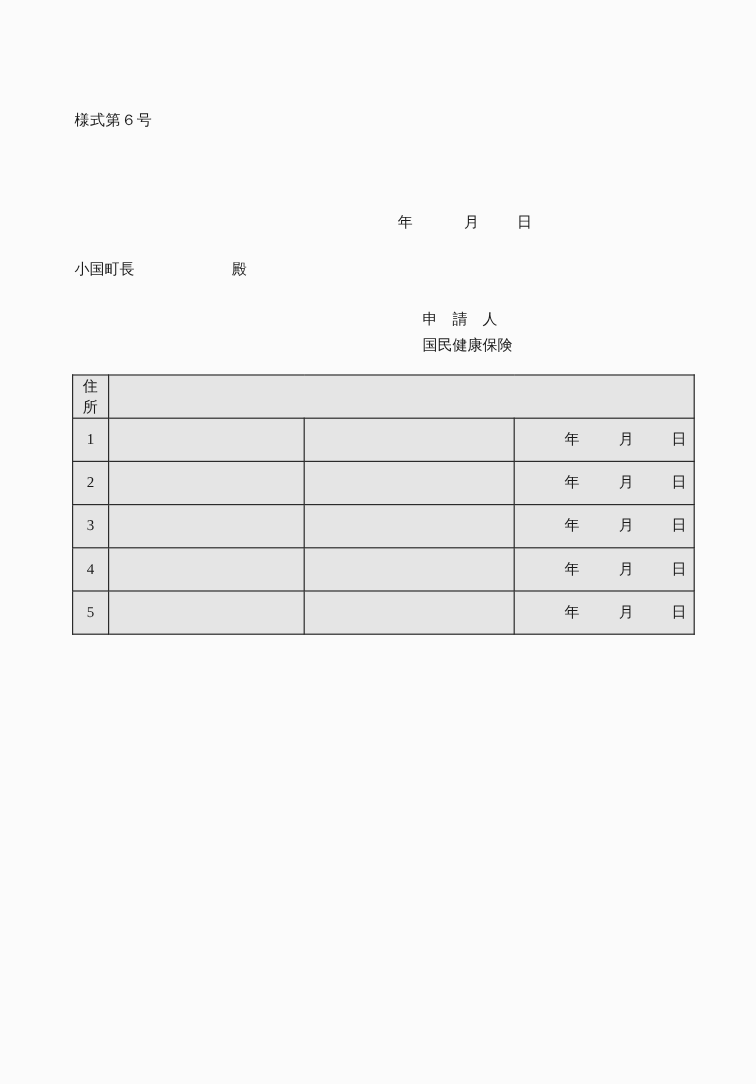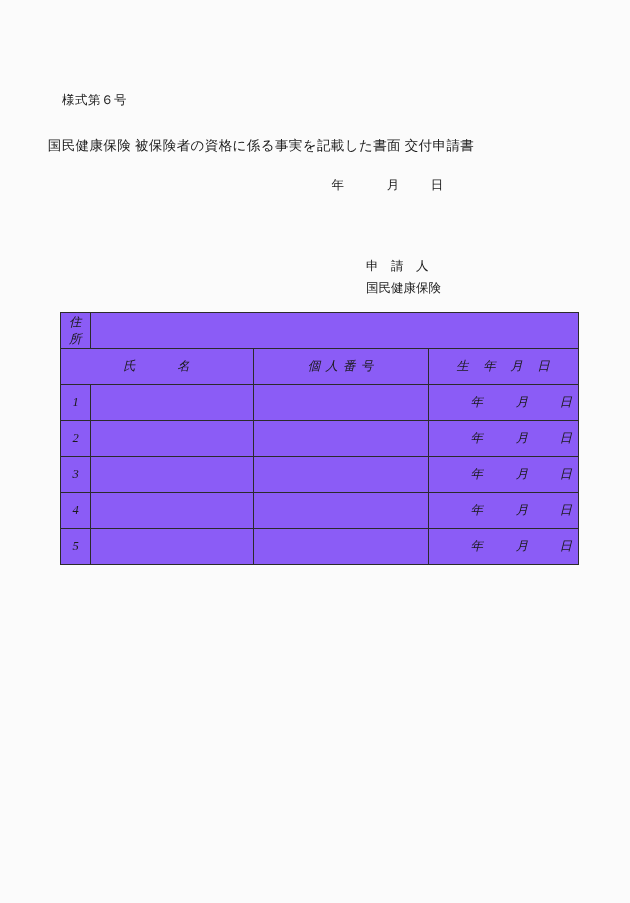--- a/index.html
+++ b/index.html
@@ -80,40 +80,38 @@
   .applicant {
     position: absolute;
     left: 352px;
     top: 255px;
     font-size: 12.5px;
     line-height: 22px;
     white-space: nowrap;
   }
   .applicant .ap-line {
     display: block;
-    margin-left: 14px;
   }
 
   
   .form-table {
     position: absolute;
     left: 60px;
     top: 312px;
     width: 518px;
     border-collapse: collapse;
     table-layout: fixed;
     font-size: 12.5px;
   }
   .form-table td {
     border: 1px solid #2b2b2b;
     height: 35px;
     padding: 0 6px;
     vertical-align: middle;
-    background: #8b5cf6;
-    font-style: italic;
+    background: #e5e5e5;
   }
 
   .lbl-addr {
     width: 72px;
     text-align: center;
     letter-spacing: 0.5px;
   }
   .lbl-insured {
     width: 143px;
     text-align: center;
@@ -148,51 +146,49 @@
 
   .spacer-wide { width: auto; }
 </style>
 </head>
 <body>
 
 <div class="page">
 
   <div class="form-number">様式第６号</div>
 
-  <div class="doc-title">国民健康保険 被保険者の資格に係る事実を記載した書面 交付申請書</div>
 
   <div class="date-line">
     <span class="seg">年</span>
     <span class="seg">月</span>
     <span class="seg">日</span>
   </div>
 
+  <div class="addressee">
+    <span>小国町長</span>
+    <span class="honorific">殿</span>
+  </div>
 
   <div class="applicant">
     <span class="ap-line">申　請　人</span>
     <span class="ap-line">国民健康保険</span>
   </div>
 
   <table class="form-table">
     <colgroup>
       <col class="col-no">
       <col class="col-name">
       <col class="col-mynum">
       <col class="col-dob">
     </colgroup>
     <tbody>
       <tr>
         <td class="lbl-addr">住　　所</td>
         <td class="spacer-wide" colspan="3"></td>
       </tr>
-      <tr>
-        <td class="head-cell" colspan="2">氏　　　名</td>
-        <td class="head-cell">個 人 番 号</td>
-        <td class="head-cell">生　年　月　日</td>
-      </tr>
 
       <tr>
         <td class="col-no">1</td>
         <td></td>
         <td></td>
         <td class="dob-cell">
           <span class="seg">年</span>
           <span class="seg">月</span>
           <span class="seg">日</span>
         </td>

